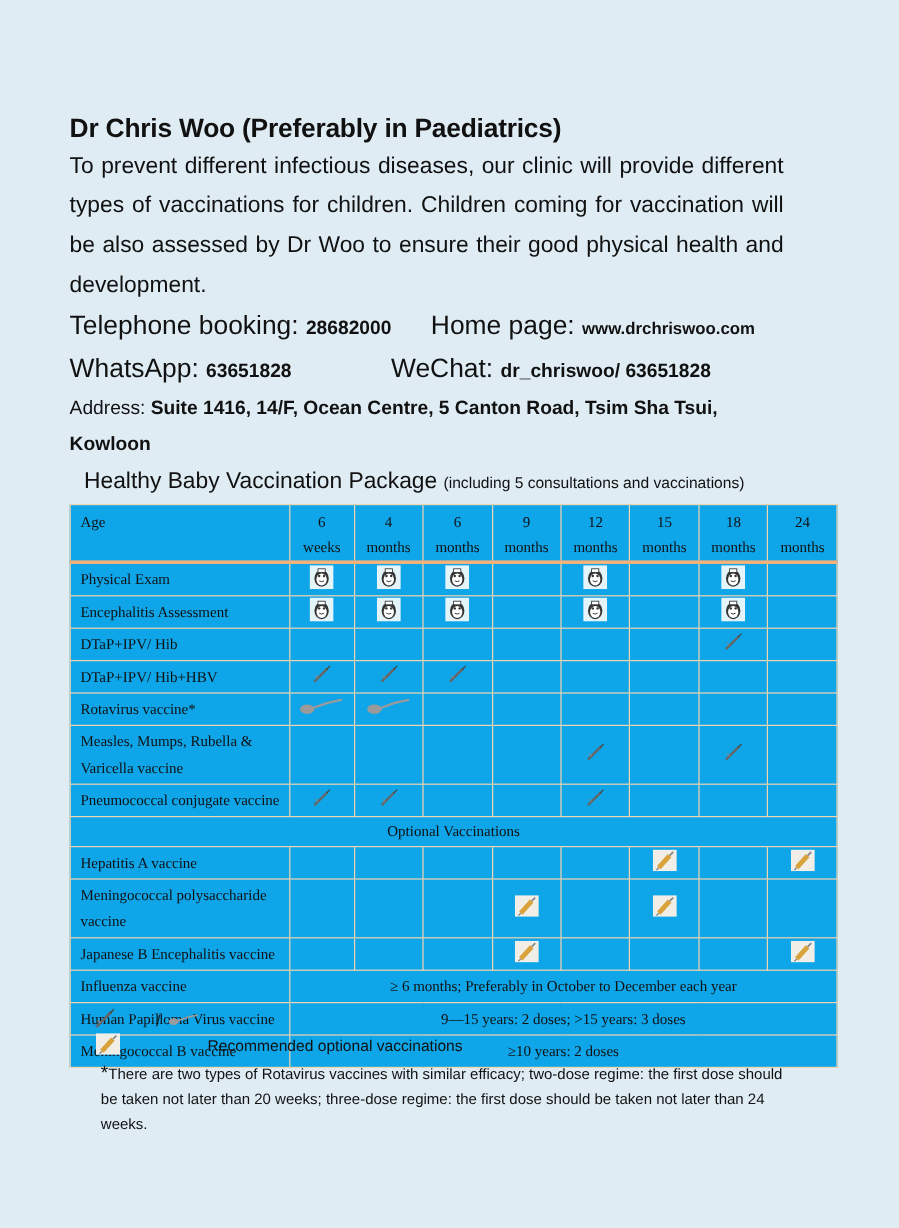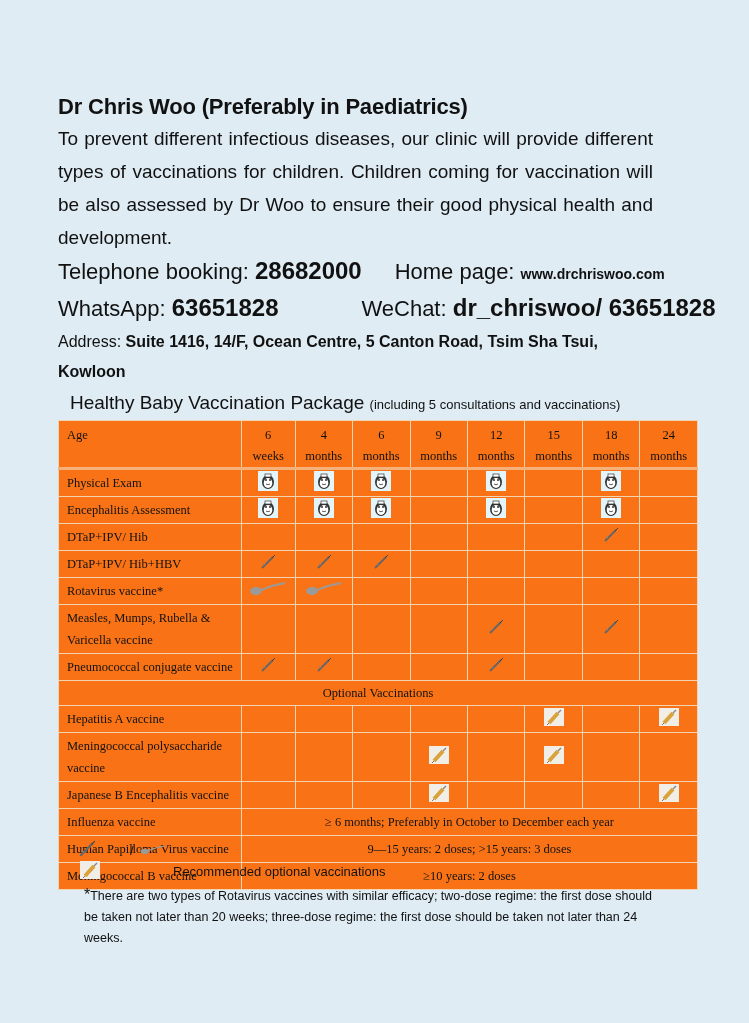--- a/index.html
+++ b/index.html
@@ -10,32 +10,32 @@
     color: #111;
     position: relative;
     overflow: hidden;
   }
   .page { position: absolute; left: 58px; top: 92px; width: 595px; }
   .title { font-size: 22px; font-weight: bold; margin: 0; line-height: 30px; letter-spacing: -0.2px; }
   .intro { font-size: 19px; line-height: 33px; text-align: justify; margin: 0; }
   .contact-line { font-size: 16px; line-height: 33px; white-space: nowrap; }
   .contact-line .lbl { font-size: 22px; }
   .contact-line .val { font-size: 14px; font-weight: bold; }
-  .contact-line .big { font-size: 24px; }
+  .contact-line .big { font-size: 16px; }
   .addr { font-size: 16px; line-height: 30px; }
   .addr .val { font-size: 16px; font-weight: bold; }
   .pkg-title { margin-left: 12px; font-size: 19px; line-height: 28px; margin-top: 2px; }
   .pkg-title .sub { font-size: 13px; }
 
   table.sched {
     position: absolute; left: 58px; top: 420px; width: 640px;
     border-collapse: collapse;
     font-family: "Liberation Serif", "DejaVu Serif", serif;
     font-size: 12.5px;
-    background: #f97316;
+    background: #0ea5e9;
   }
   table.sched td, table.sched th {
     border: 1px solid #f3d4b0;
     padding: 2px 8px;
     font-weight: normal;
     height: 19px;
   }
   table.sched th { vertical-align: top; text-align: center; line-height: 21px; padding: 4px 2px 0 2px; }
   table.sched th.age { text-align: left; padding-left: 8px; }
   table.sched thead tr { border-bottom: 3px solid #f4b27a; }

